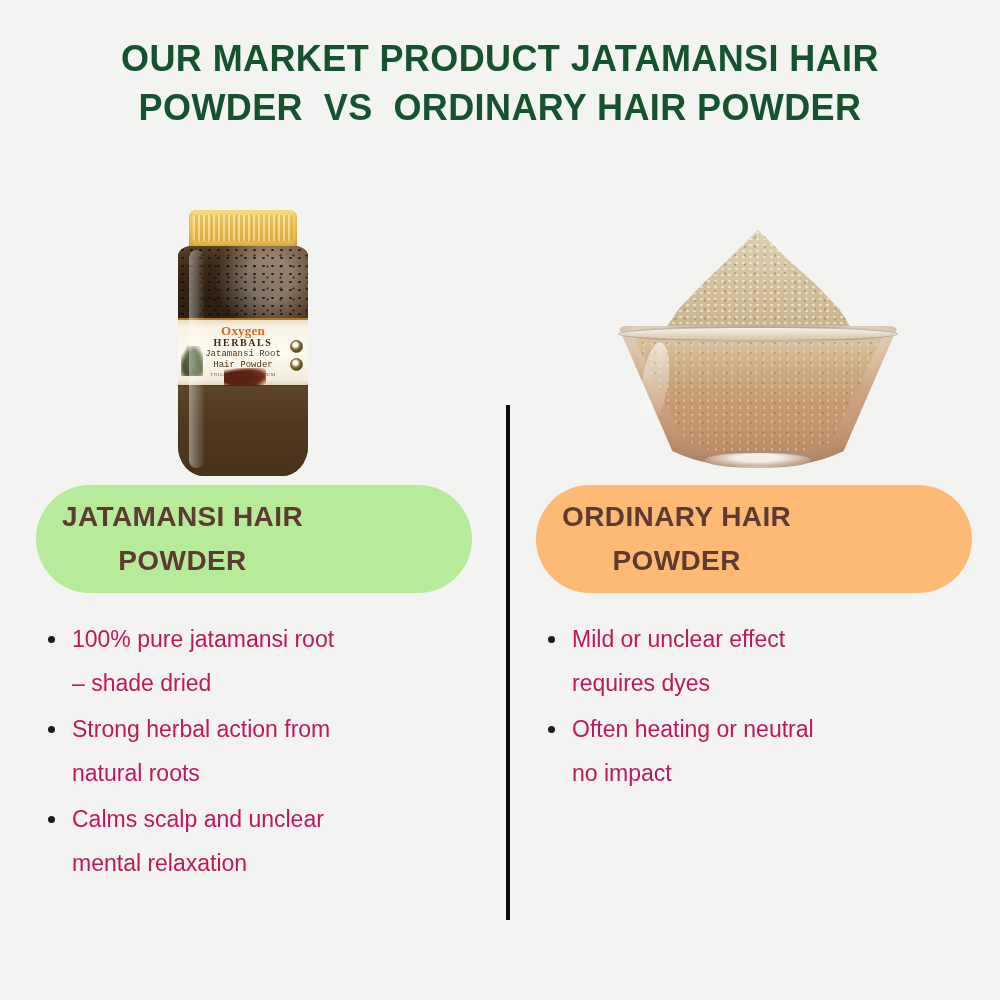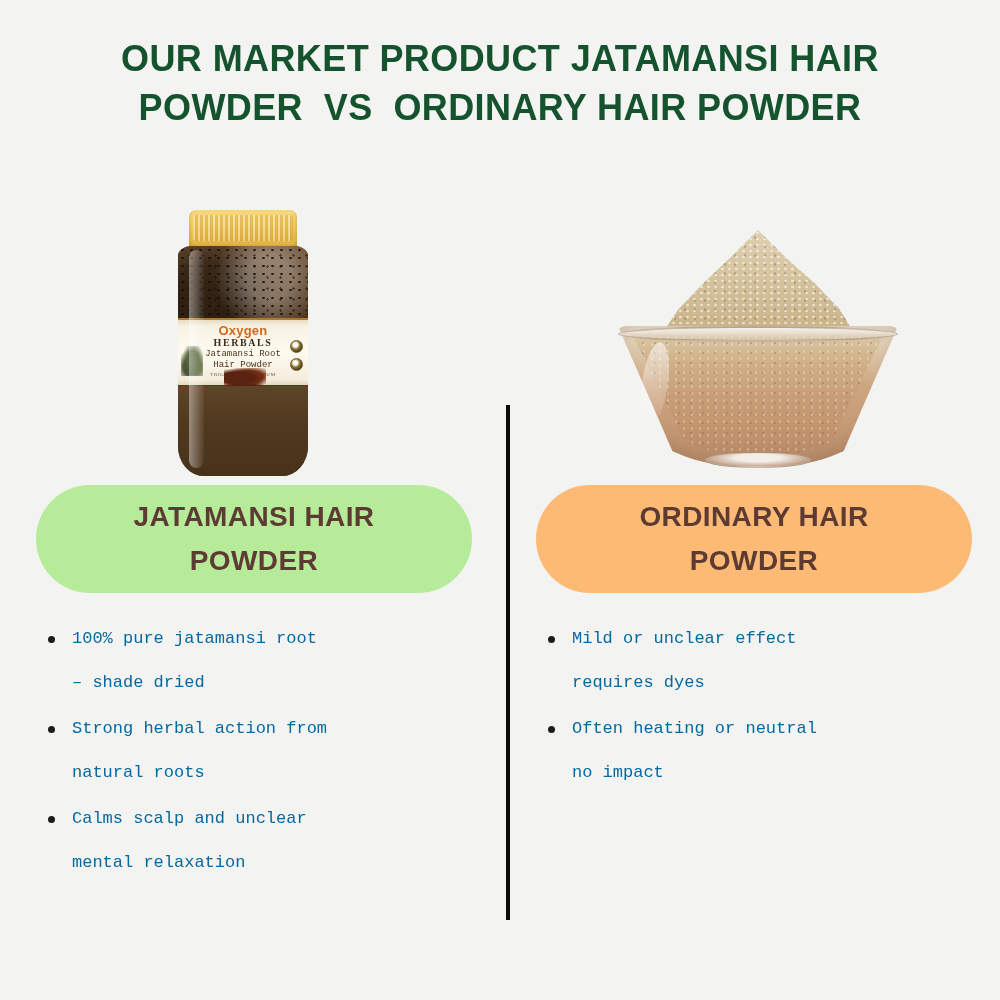--- a/index.html
+++ b/index.html
@@ -136,21 +136,21 @@
     width: 130px;
     height: 65px;
     background: linear-gradient(180deg, #e7dcc0 0%, #f7f2e4 10%, #fdfaf0 50%, #f4eddd 92%, #e2d7bd 100%);
     border-top: 2px solid #b07a2a;
     border-bottom: 3px solid #8e1b20;
   }
   .jar-brand {
     position: absolute;
     left: 0; right: 0; top: 4px;
     text-align: center;
-    font-family: Liberation Sans, sans-serif;
+    font-family: Liberation Serif, serif;
     font-weight: bold;
     font-size: 13px;
     color: #d2691e;
     letter-spacing: .2px;
     line-height: 13px;
   }
   .jar-sub {
     position: absolute;
     left: 0; right: 0; top: 18px;
     text-align: center;
@@ -320,21 +320,21 @@
   
   .pill {
     position: absolute;
     top: 300px;
     left: 18px;
     width: 436px;
     height: 108px;
     border-radius: 54px;
     display: flex;
     align-items: center;
-    justify-content: center;
+    justify-content: flex-start;
     text-align: center;
     box-sizing: border-box;
     padding: 0 26px;
   }
   .pill-green { background: #b6eb9a; }
   .pill-gray  { background: #fdba74; }
   .pill-text {
     font-family: "Liberation Sans", sans-serif;
     font-weight: bold;
     font-size: 28px;
@@ -351,24 +351,24 @@
     left: 18px;
     width: 460px;
     margin: 0;
     padding: 0;
     list-style: none;
   }
   .bullets li {
     position: relative;
     padding-left: 36px;
     margin-bottom: 2px;
-    font-family: Liberation Mono, monospace;
-    font-size: 17px;
+    font-family: Liberation Sans, sans-serif;
+    font-size: 23px;
     line-height: 44px;
-    color: #0369a1;
+    color: #be185d;
     white-space: pre-line;
   }
   .bullets li .dot {
     position: absolute;
     left: 12px;
     top: 19px;
     width: 7px;
     height: 7px;
     border-radius: 50%;
     background: #1b1b1b;

